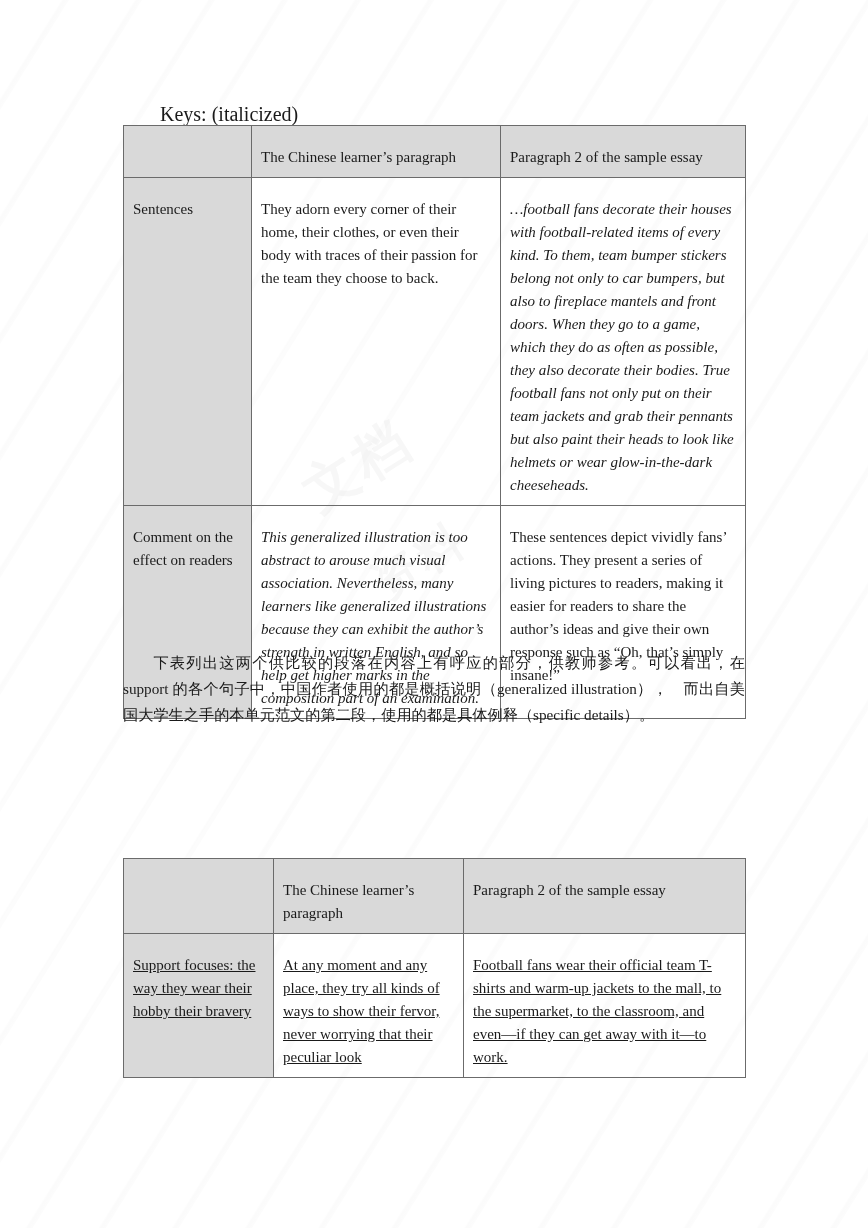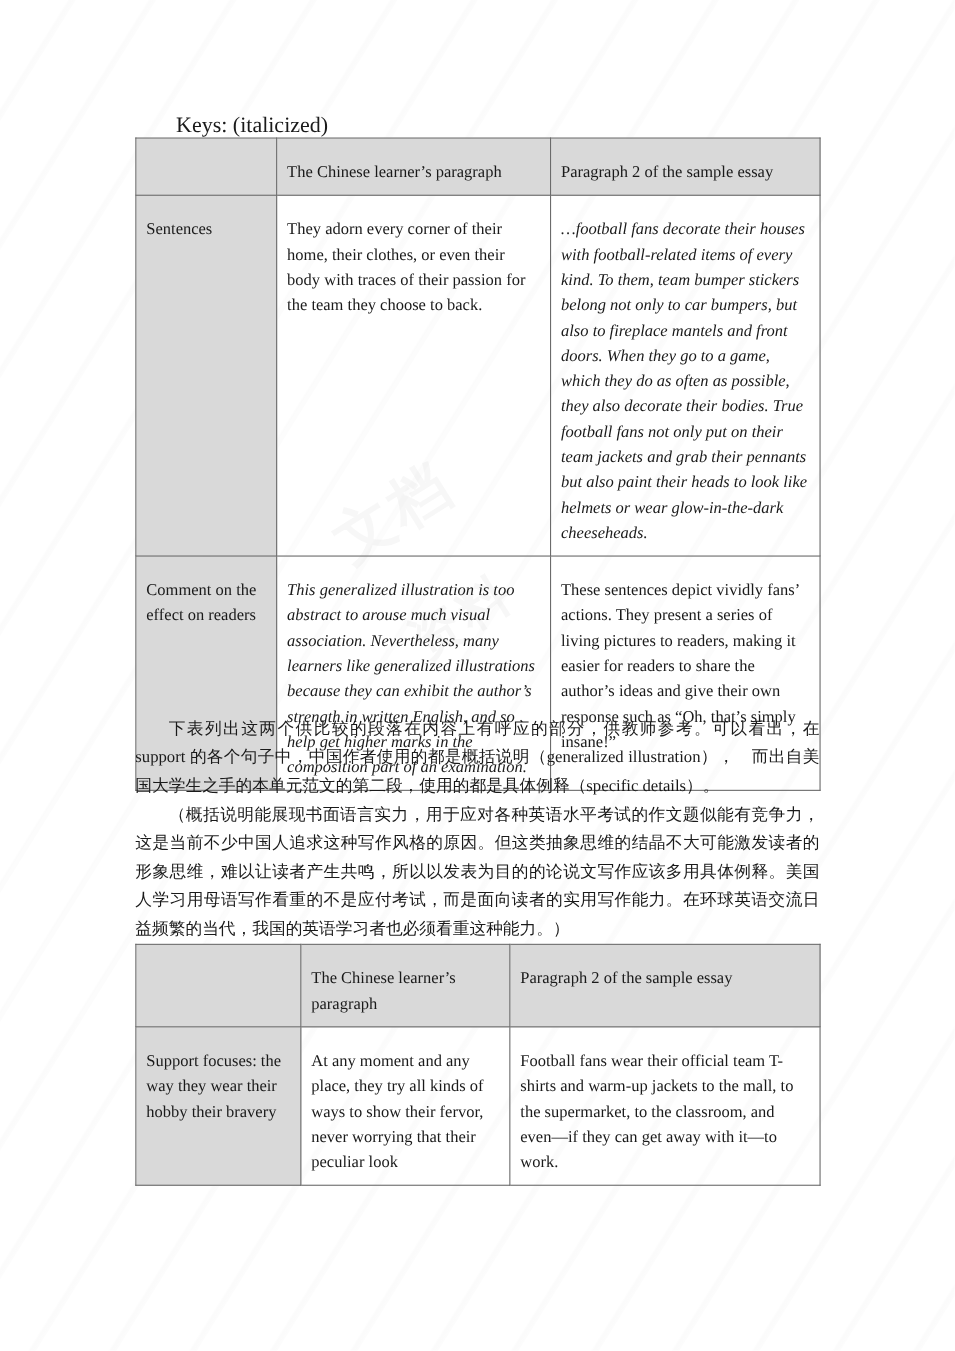--- a/index.html
+++ b/index.html
@@ -123,21 +123,21 @@
   #table-two {
     left: 123px;
     top: 858px;
     width: 622px;
   }
   #table-two col.c1 { width: 150px; }
   #table-two col.c2 { width: 190px; }
   #table-two col.c3 { width: 282px; }
   #table-two tr.r-head td { height: 36px; }
   #table-two tr.r-topic td { height: 42px; }
-  #table-two tr.r-support td { height: 78px; }
+  #table-two tr.r-support td { height: 78px; text-decoration: underline; }
 </style>
 </head>
 <body>
 
 <div id="watermark">
   <div class="wm-blob" style="left:300px; top:430px; font-size:54px;">文档</div>
   <div class="wm-blob" style="left:370px; top:530px; font-size:46px;">资料</div>
   <div class="wm-blob" style="left:170px; top:860px; font-size:40px;">传</div>
 </div>
 
@@ -166,23 +166,20 @@
         <td class="shaded">Comment on the effect on readers</td>
         <td class="ital">This generalized illustration is too abstract to arouse much visual association. Nevertheless, many learners like generalized illustrations because they can exhibit the author’s strength in written English, and so help get higher marks in the composition part of an examination.</td>
         <td>These sentences depict vividly fans’ actions. They present a series of living pictures to readers, making it easier for readers to share the author’s ideas and give their own response such as “Oh, that’s simply insane!”</td>
       </tr>
     </tbody>
   </table>
 
   <div class="prose" id="prose-1">
     <p>下表列出这两个供比较的段落在内容上有呼应的部分，供教师参考。可以看出，在 support 的各个句子中，中国作者使用的都是概括说明（generalized illustration），　而出自美国大学生之手的本单元范文的第二段，使用的都是具体例释（specific details）。</p>
   </div>
-  <div class="prose" id="prose-2">
-    <p>（概括说明能展现书面语言实力，用于应对各种英语水平考试的作文题似能有竞争力，这是当前不少中国人追求这种写作风格的原因。但这类抽象思维的结晶不大可能激发读者的形象思维，难以让读者产生共鸣，所以以发表为目的的论说文写作应该多用具体例释。美国人学习用母语写作看重的不是应付考试，而是面向读者的实用写作能力。在环球英语交流日益频繁的当代，我国的英语学习者也必须看重这种能力。）</p>
-  </div>
 
   <table class="doc-table" id="table-two">
     <colgroup>
       <col class="c1">
         <col class="c2">
         <col class="c3">
     </colgroup>
     <tbody>
       <tr class="r-head">
         <td class="hdr"></td>

